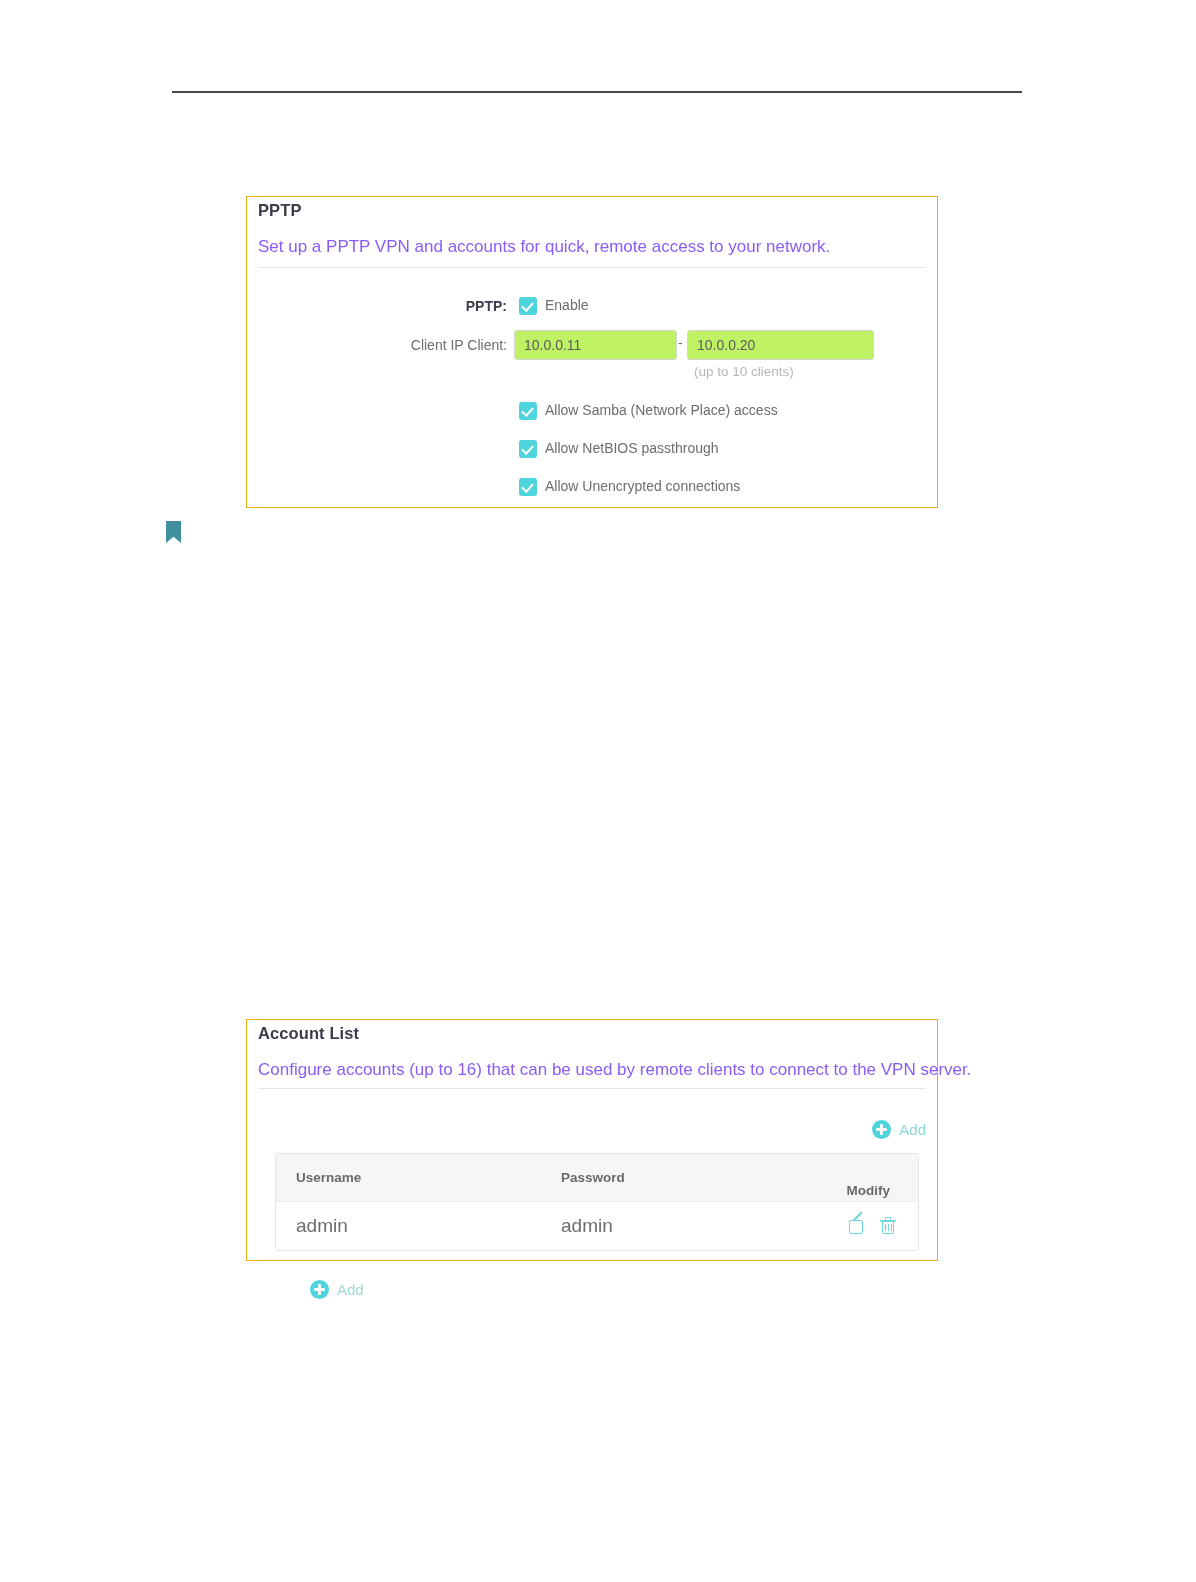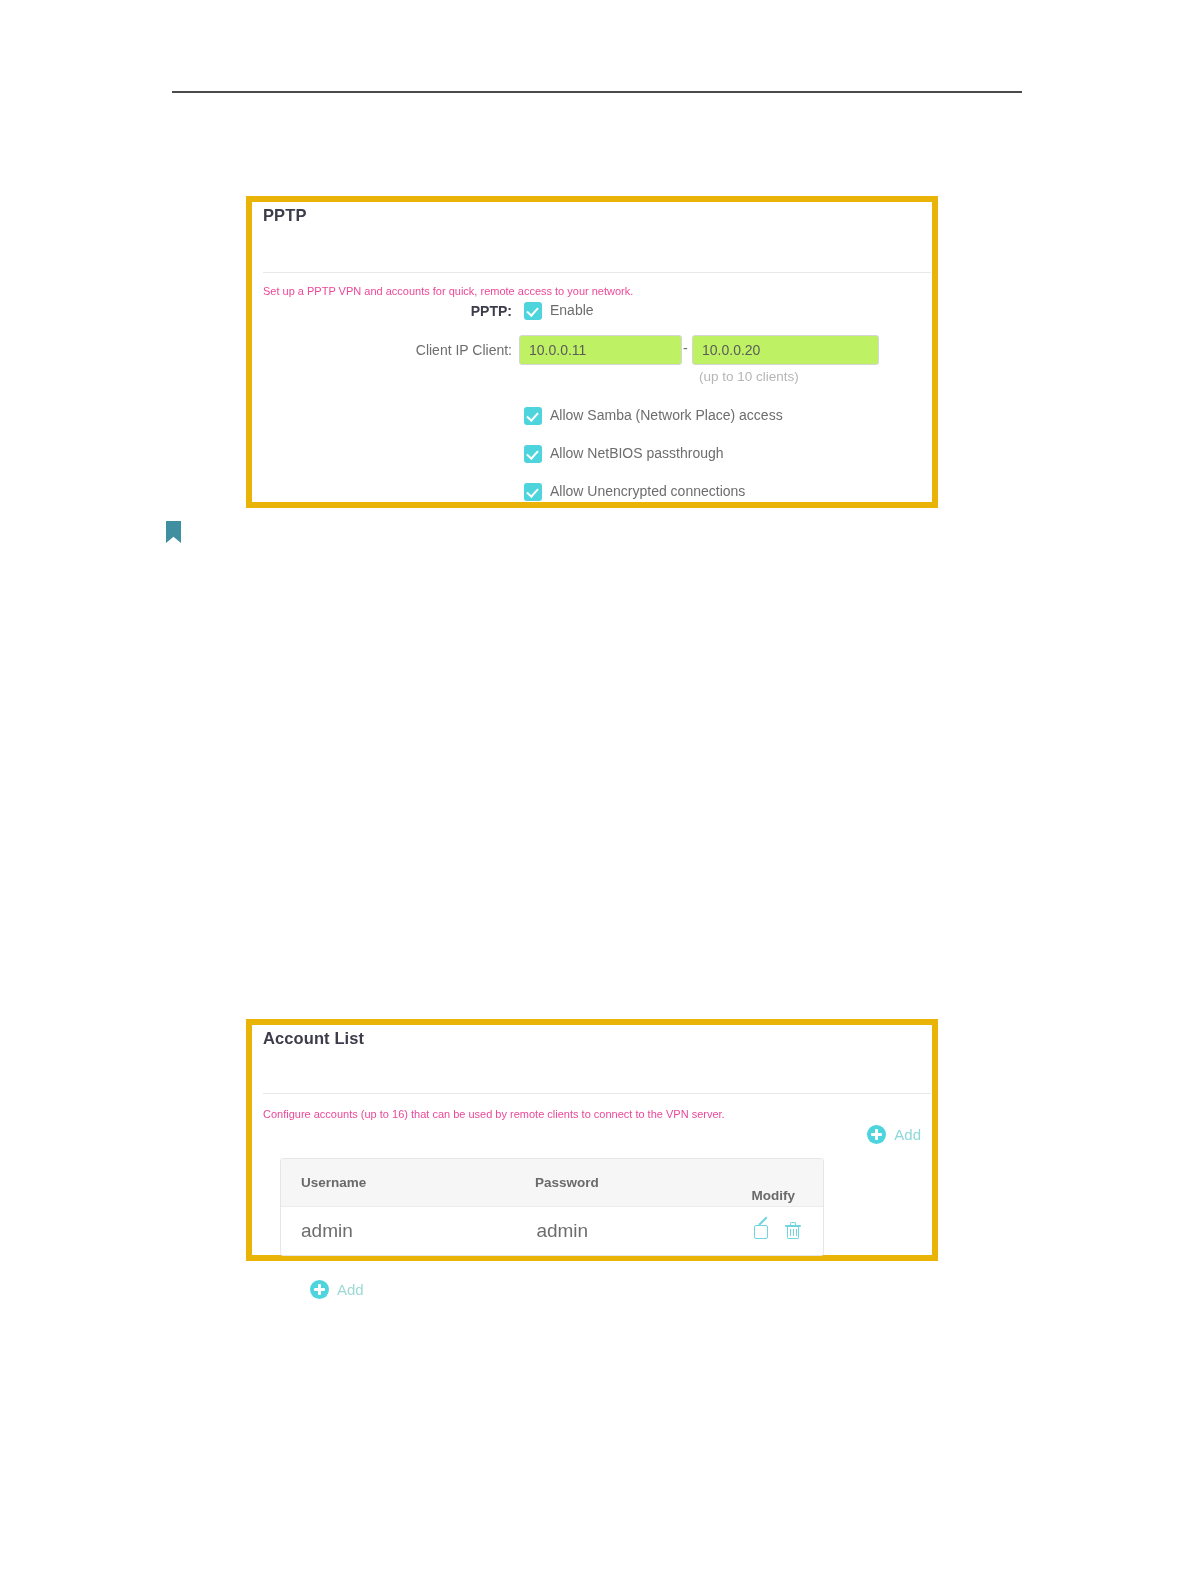--- a/index.html
+++ b/index.html
@@ -25,21 +25,21 @@
     top: 91px;
     width: 850px;
     height: 2px;
     background: #4a4a4a;
   }
 
   
   .card {
     position: absolute;
     background: #ffffff;
-    border: 6px solid #eab308;
+    border: 1px solid #eab308;
     padding-left: 17px;
   }
   #pptp-card {
     left: 246px;
     top: 196px;
     width: 692px;
     height: 312px;
   }
   #account-card {
     left: 246px;
@@ -53,24 +53,23 @@
     left: 11px;
     top: 4px;
     font-size: 16.5px;
     font-weight: bold;
     color: #3c3c4a;
     letter-spacing: 0.1px;
   }
   .card-desc {
     position: absolute;
     left: 11px;
-    font-size: 11px;
-    color: #ec4899;
+    font-size: 17px;
+    color: #8b5cf6;
     white-space: nowrap;
-    margin-top: 43px;
   }
   #pptp-card .card-desc { top: 40px; }
   #account-card .card-desc { top: 40px; }
 
   .card-sep {
     position: absolute;
     left: 11px;
     height: 1px;
     background: #e8e8e8;
     width: 668px;
@@ -206,21 +205,21 @@
   }
   #card-add { right: 11px; top: 100px; }
   #page-add { left: 310px; top: 1280px; }
   #page-add .add-text { color: #9ed9d6; }
 
   
   .acc-table {
     position: absolute;
     left: 28px;
     top: 133px;
-    width: 544px;
+    width: 644px;
     border: 1px solid #e6e6e6;
     border-radius: 3px;
     overflow: hidden;
     background: #ffffff;
   }
   .acc-row {
     display: flex;
     align-items: center;
     height: 48px;
   }

